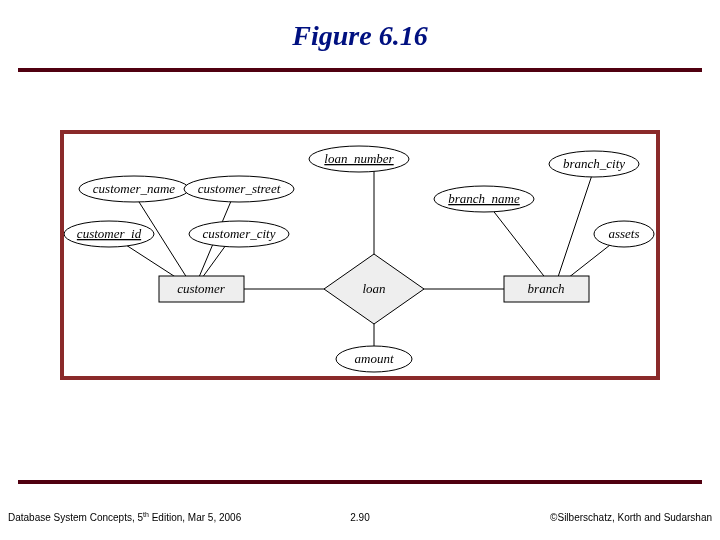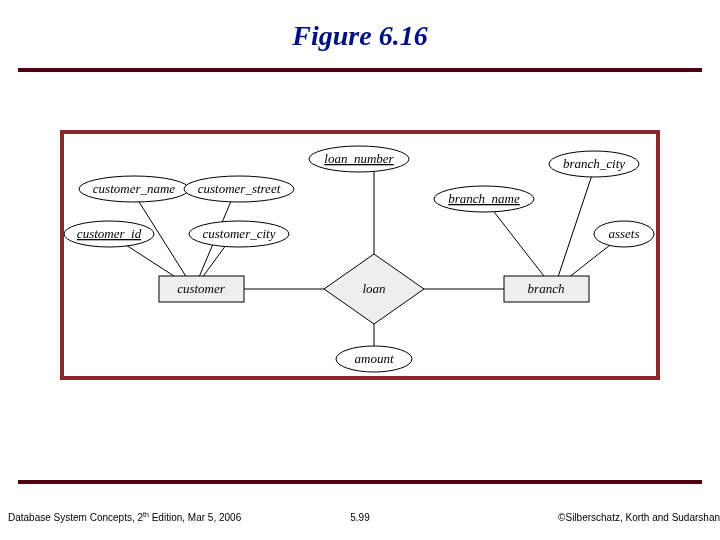--- a/index.html
+++ b/index.html
@@ -5,21 +5,21 @@
   html,body{margin:0;padding:0;width:720px;height:540px;background:#fff;font-family:Arial,Helvetica,sans-serif;}
   .slide{position:relative;width:720px;height:529px;}
   .title{position:absolute;top:20px;left:0;width:720px;text-align:center;font-weight:bold;font-style:italic;font-size:28px;color:#001080;font-family:"Times New Roman",serif;}
   .hr-top{position:absolute;top:68px;left:18px;width:684px;height:4px;background:#500010;}
   .hr-bot{position:absolute;top:480px;left:18px;width:684px;height:4px;background:#500010;}
   .figure-frame{position:absolute;top:130px;left:60px;width:600px;height:250px;border:4px solid #8a2a2a;box-sizing:border-box;background:#fff;}
   svg.er{position:absolute;top:0;left:0;width:100%;height:100%;}
   .footer{position:absolute;bottom:6px;left:0;width:720px;font-size:10px;color:#000;}
   .foot-left{position:absolute;left:8px;bottom:0;}
   .foot-center{position:absolute;left:0;width:720px;text-align:center;bottom:0;}
-  .foot-right{position:absolute;right:0;bottom:0;}
+  .foot-right{position:absolute;right:8px;bottom:0;}
   sup{font-size:7px;}
   text.it{font-style:italic;font-family:"Times New Roman",serif;}
 </style>
 </head>
 <body>
 
 <div class="slide">
   <div class="title">Figure 6.16</div>
   <div class="hr-top"></div>
   <div class="hr-bot"></div>
@@ -79,18 +79,18 @@
 
         <text class="it" x="137" y="159">customer</text>
         <text class="it" x="310" y="159">loan</text>
         <text class="it" x="482" y="159">branch</text>
       </g>
     </svg>
   </div>
 
   <div class="footer">
     <span class="foot-left">
-      <span>Database System Concepts, 2</span><sup>th</sup><span> Edition, Mar 5, 2006</span>
+      <span>Database System Concepts, 5</span><sup>th</sup><span> Edition, Mar 5, 2006</span>
     </span>
-    <span class="foot-center">5.99</span>
+    <span class="foot-center">2.90</span>
     <span class="foot-right">©Silberschatz, Korth and Sudarshan</span>
   </div>
 </div>
 
 </body></html>

